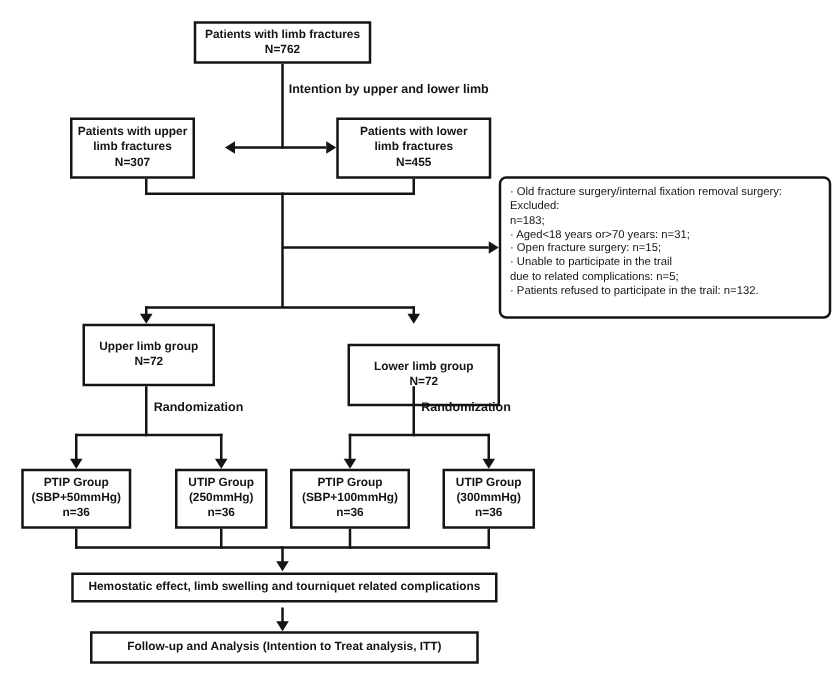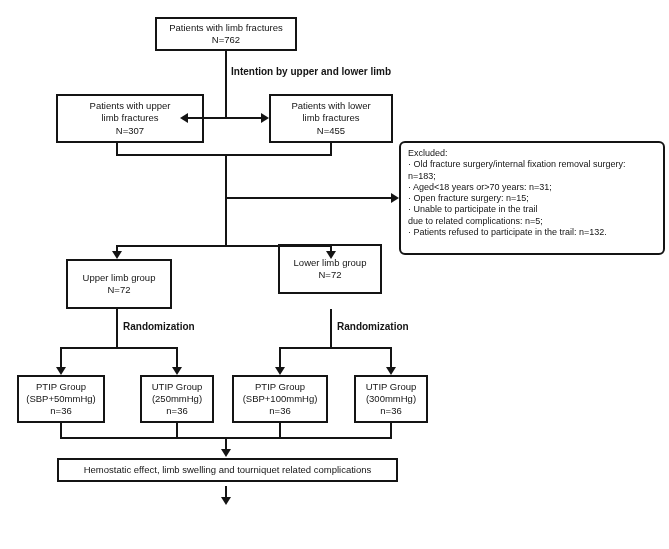--- a/index.html
+++ b/index.html
@@ -15,21 +15,21 @@
   }
   .box {
     position: absolute;
     border: 2px solid var(--ink);
     background: #ffffff;
     display: flex;
     flex-direction: column;
     align-items: center;
     justify-content: center;
     text-align: center;
-    font-weight: 400;
+    font-weight: 700;
     font-size: 9.5px;
     line-height: 1.28;
     box-sizing: border-box;
   }
   .excluded-box {
     position: absolute;
     border: 2px solid var(--ink);
     border-radius: 6px;
     background: #ffffff;
     box-sizing: border-box;
@@ -55,49 +55,49 @@
 </head>
 <body>
 
 <div class="stage">
 
   <div class="box" style="left:155px;top:17px;width:142px;height:34px">
     <div>Patients with limb fractures</div>
     <div>N=762</div>
   </div>
 
-  <div class="box" style="left:56px;top:94px;width:148px;height:49px">
+  <div class="box" style="left:56px;top:94px;width:100px;height:49px">
     <div>Patients with upper</div>
     <div>limb fractures</div>
     <div>N=307</div>
   </div>
 
   <div class="box" style="left:269px;top:94px;width:124px;height:49px">
     <div>Patients with lower</div>
     <div>limb fractures</div>
     <div>N=455</div>
   </div>
 
   <div class="excluded-box" style="left:399px;top:141px;width:266px;height:114px">
+    <div>· Old fracture surgery/internal fixation removal surgery:</div>
     <div>Excluded:</div>
-    <div>· Old fracture surgery/internal fixation removal surgery:</div>
     <div>n=183;</div>
     <div>· Aged&lt;18 years or&gt;70 years: n=31;</div>
     <div>· Open fracture surgery: n=15;</div>
     <div>· Unable to participate in the trail</div>
     <div>due to related complications: n=5;</div>
     <div>· Patients refused to participate in the trail: n=132.</div>
   </div>
 
   <div class="box" style="left:66px;top:259px;width:106px;height:50px">
     <div>Upper limb group</div>
     <div>N=72</div>
   </div>
 
-  <div class="box" style="left:278px;top:244px;width:104px;height:50px">
+  <div class="box" style="left:278px;top:275px;width:122px;height:50px">
     <div>Lower limb group</div>
     <div>N=72</div>
   </div>
 
   <div class="box" style="left:17px;top:375px;width:88px;height:48px">
     <div>PTIP Group</div>
     <div>(SBP+50mmHg)</div>
     <div>n=36</div>
   </div>
 
@@ -116,20 +116,23 @@
   <div class="box" style="left:354px;top:375px;width:74px;height:48px">
     <div>UTIP Group</div>
     <div>(300mmHg)</div>
     <div>n=36</div>
   </div>
 
   <div class="box" style="left:57px;top:458px;width:341px;height:24px">
     <div>Hemostatic effect, limb swelling and tourniquet related complications</div>
   </div>
 
+  <div class="box" style="left:72px;top:505px;width:311px;height:26px">
+    <div>Follow-up and Analysis (Intention to Treat analysis, ITT)</div>
+  </div>
 
   <div class="lbl" style="left:231px;top:66px">Intention by upper and lower limb</div>
   <div class="lbl" style="left:123px;top:321px">Randomization</div>
   <div class="lbl" style="left:337px;top:321px">Randomization</div>
 
   <div class="vline" style="left:225px;top:51px;height:68px"></div>
 
   <div class="hline" style="left:188px;top:117px;width:73px"></div>
   <div class="arr arr-left" style="left:180px;top:113px"></div>
   <div class="arr arr-right" style="left:261px;top:113px"></div>

